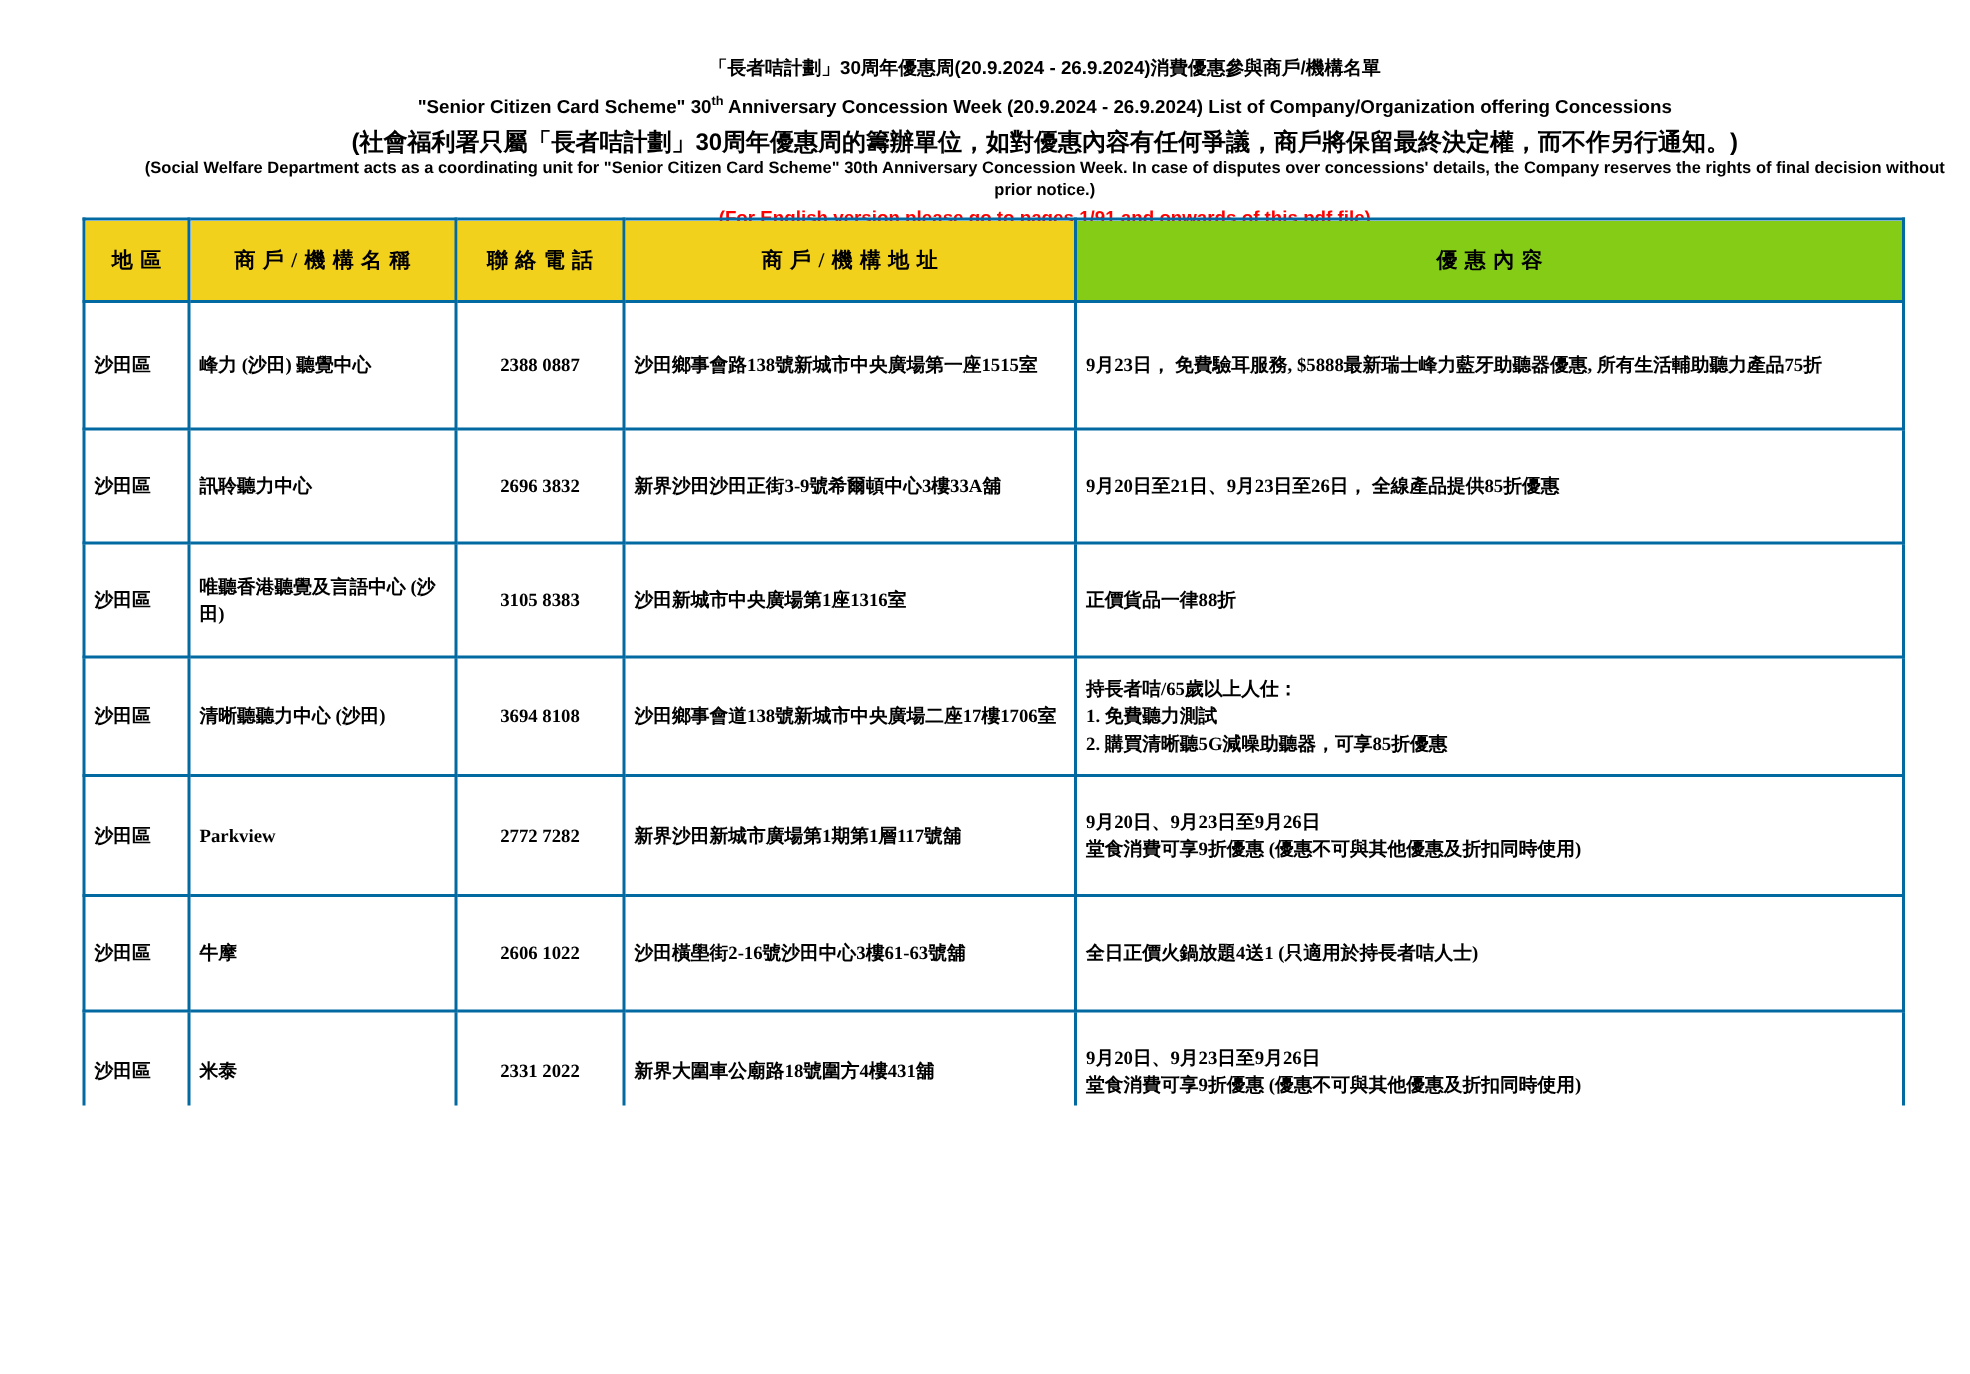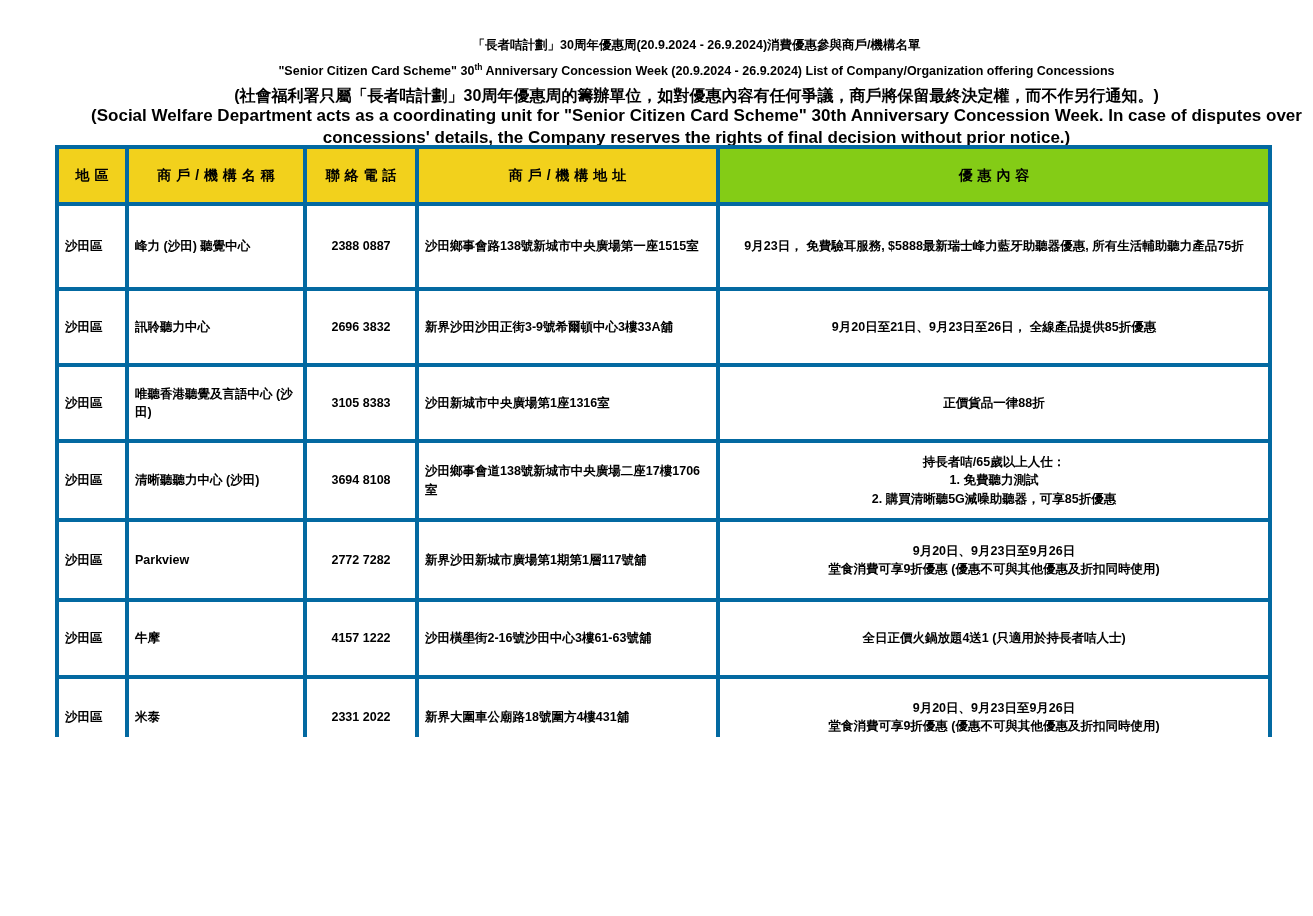--- a/index.html
+++ b/index.html
@@ -17,57 +17,58 @@
     padding-top: 38px;
     text-align: center;
     font-weight: bold;
     line-height: 1.2;
   }
   .line-title-zh { font-size: 12.5px; margin-bottom: 9px; }
   .line-title-en { font-size: 12.5px; margin-bottom: 7px; }
   .line-title-en sup { font-size: 8.5px; }
   .line-note-zh { font-size: 16px; margin-bottom: 0; }
   .line-note-en {
-    font-size: 17px;
+    font-size: 11px;
     max-width: 1218px;
     margin: 0 auto 4px auto;
     line-height: 1.3;
   }
   .line-note-red { font-size: 12.5px; color: #ff0000; margin-top: 2px; }
 
   
   table.concession {
     position: absolute;
     left: 55px; top: 145px;
     width: 1213px;
     border-collapse: collapse;
     table-layout: fixed;
     border: 2px solid #000;
   }
   .concession th, .concession td {
-    border: 4px solid #0369a1;
+    border: 2px solid #0369a1;
     font-weight: bold;
     vertical-align: middle;
     padding: 3px 6px;
     overflow: hidden;
+    font-family: Liberation Serif, serif;
   }
   .concession th {
     background: #f2d11c;
     height: 47px;
     font-size: 14px;
     letter-spacing: 0.35em;
     text-indent: 0.35em;
     text-align: center;
   }
   .concession td { font-size: 12.5px; line-height: 1.45; }
   .c-district { text-align: left; }
   .c-name     { text-align: left; }
   .c-phone    { text-align: center; }
   .c-addr     { text-align: left; }
-  .c-offer    { text-align: center; white-space: pre-line; }
+  .c-offer    { text-align: left; white-space: pre-line; }
 
   tbody tr:nth-child(1) { height: 85px; }
   tbody tr:nth-child(2) { height: 76px; }
   tbody tr:nth-child(3) { height: 76px; }
   tbody tr:nth-child(4) { height: 79px; }
   tbody tr:nth-child(5) { height: 80px; }
   tbody tr:nth-child(6) { height: 77px; }
   tbody tr:nth-child(7) { height: 80px; }
 
   
@@ -154,21 +155,21 @@
         <td class="c-district">沙田區</td>
         <td class="c-name">Parkview</td>
         <td class="c-phone">2772 7282</td>
         <td class="c-addr">新界沙田新城市廣場第1期第1層117號舖</td>
         <td class="c-offer">9月20日、9月23日至9月26日
 堂食消費可享9折優惠 (優惠不可與其他優惠及折扣同時使用)</td>
       </tr>
       <tr>
         <td class="c-district">沙田區</td>
         <td class="c-name">牛摩</td>
-        <td class="c-phone">4157 1222</td>
+        <td class="c-phone">2606 1022</td>
         <td class="c-addr">沙田橫壆街2-16號沙田中心3樓61-63號舖</td>
         <td class="c-offer">全日正價火鍋放題4送1 (只適用於持長者咭人士)</td>
       </tr>
       <tr>
         <td class="c-district">沙田區</td>
         <td class="c-name">米泰</td>
         <td class="c-phone">2331 2022</td>
         <td class="c-addr">新界大圍車公廟路18號圍方4樓431舖</td>
         <td class="c-offer">9月20日、9月23日至9月26日
 堂食消費可享9折優惠 (優惠不可與其他優惠及折扣同時使用)</td>

